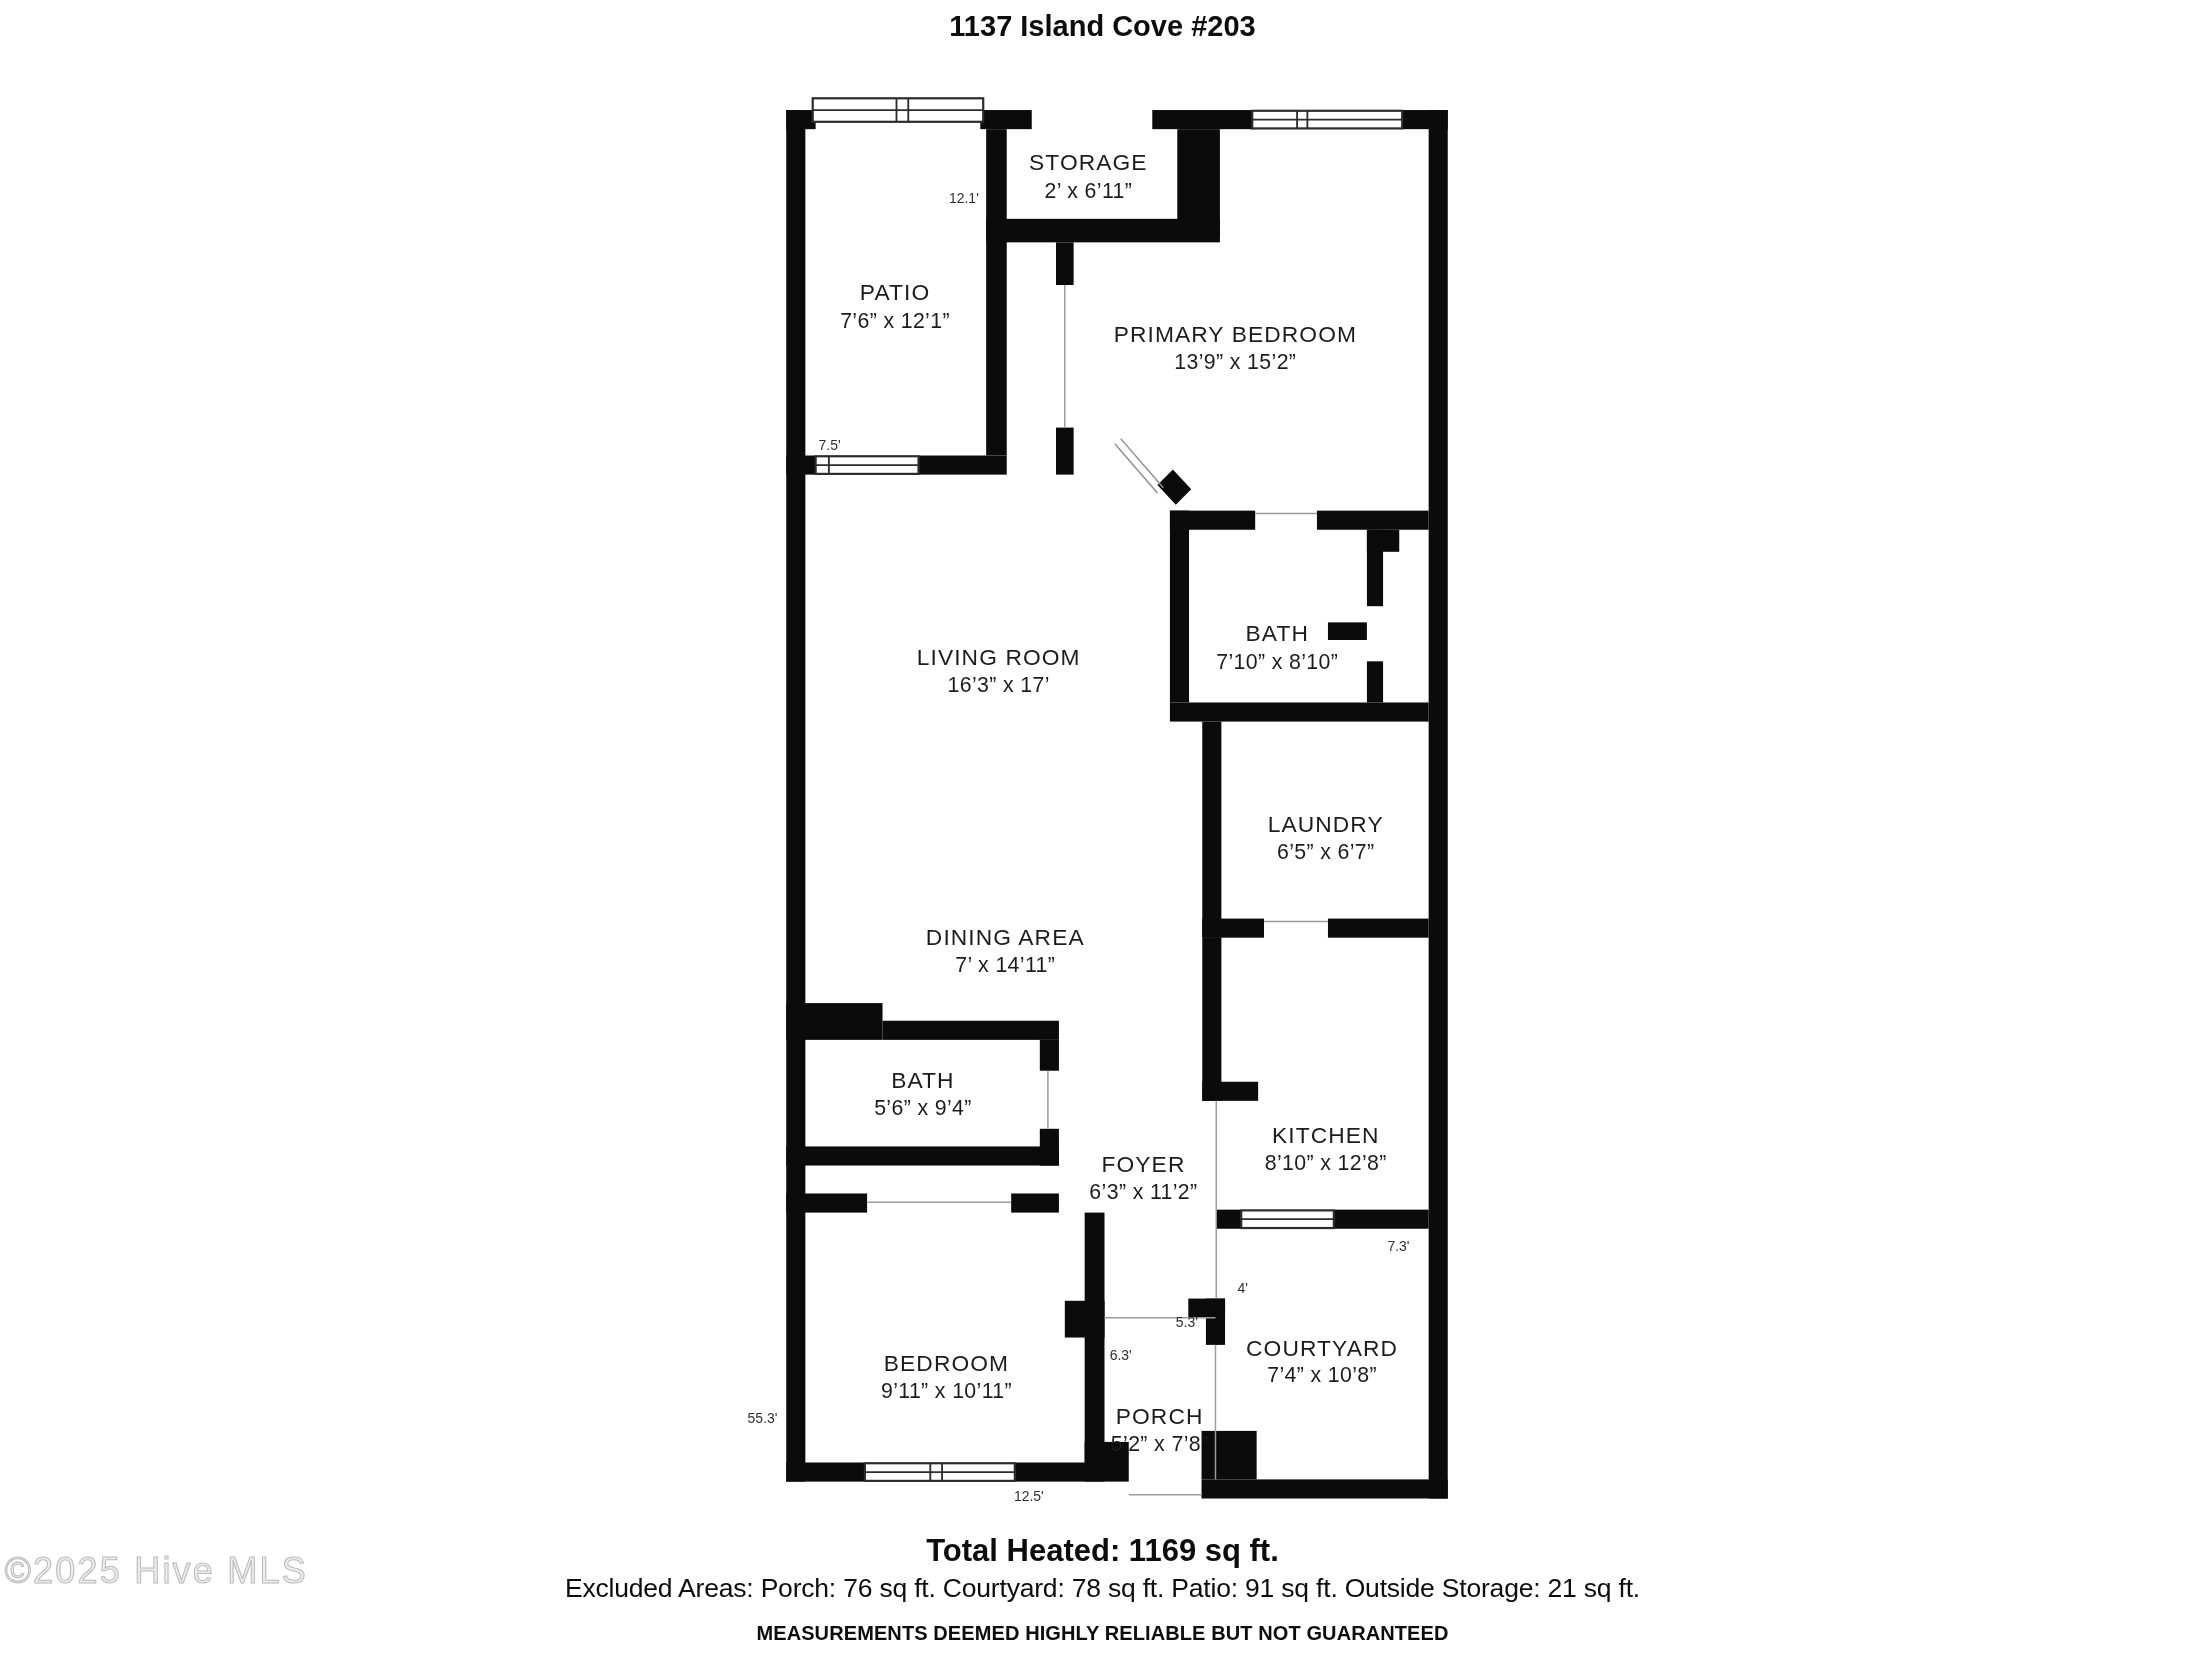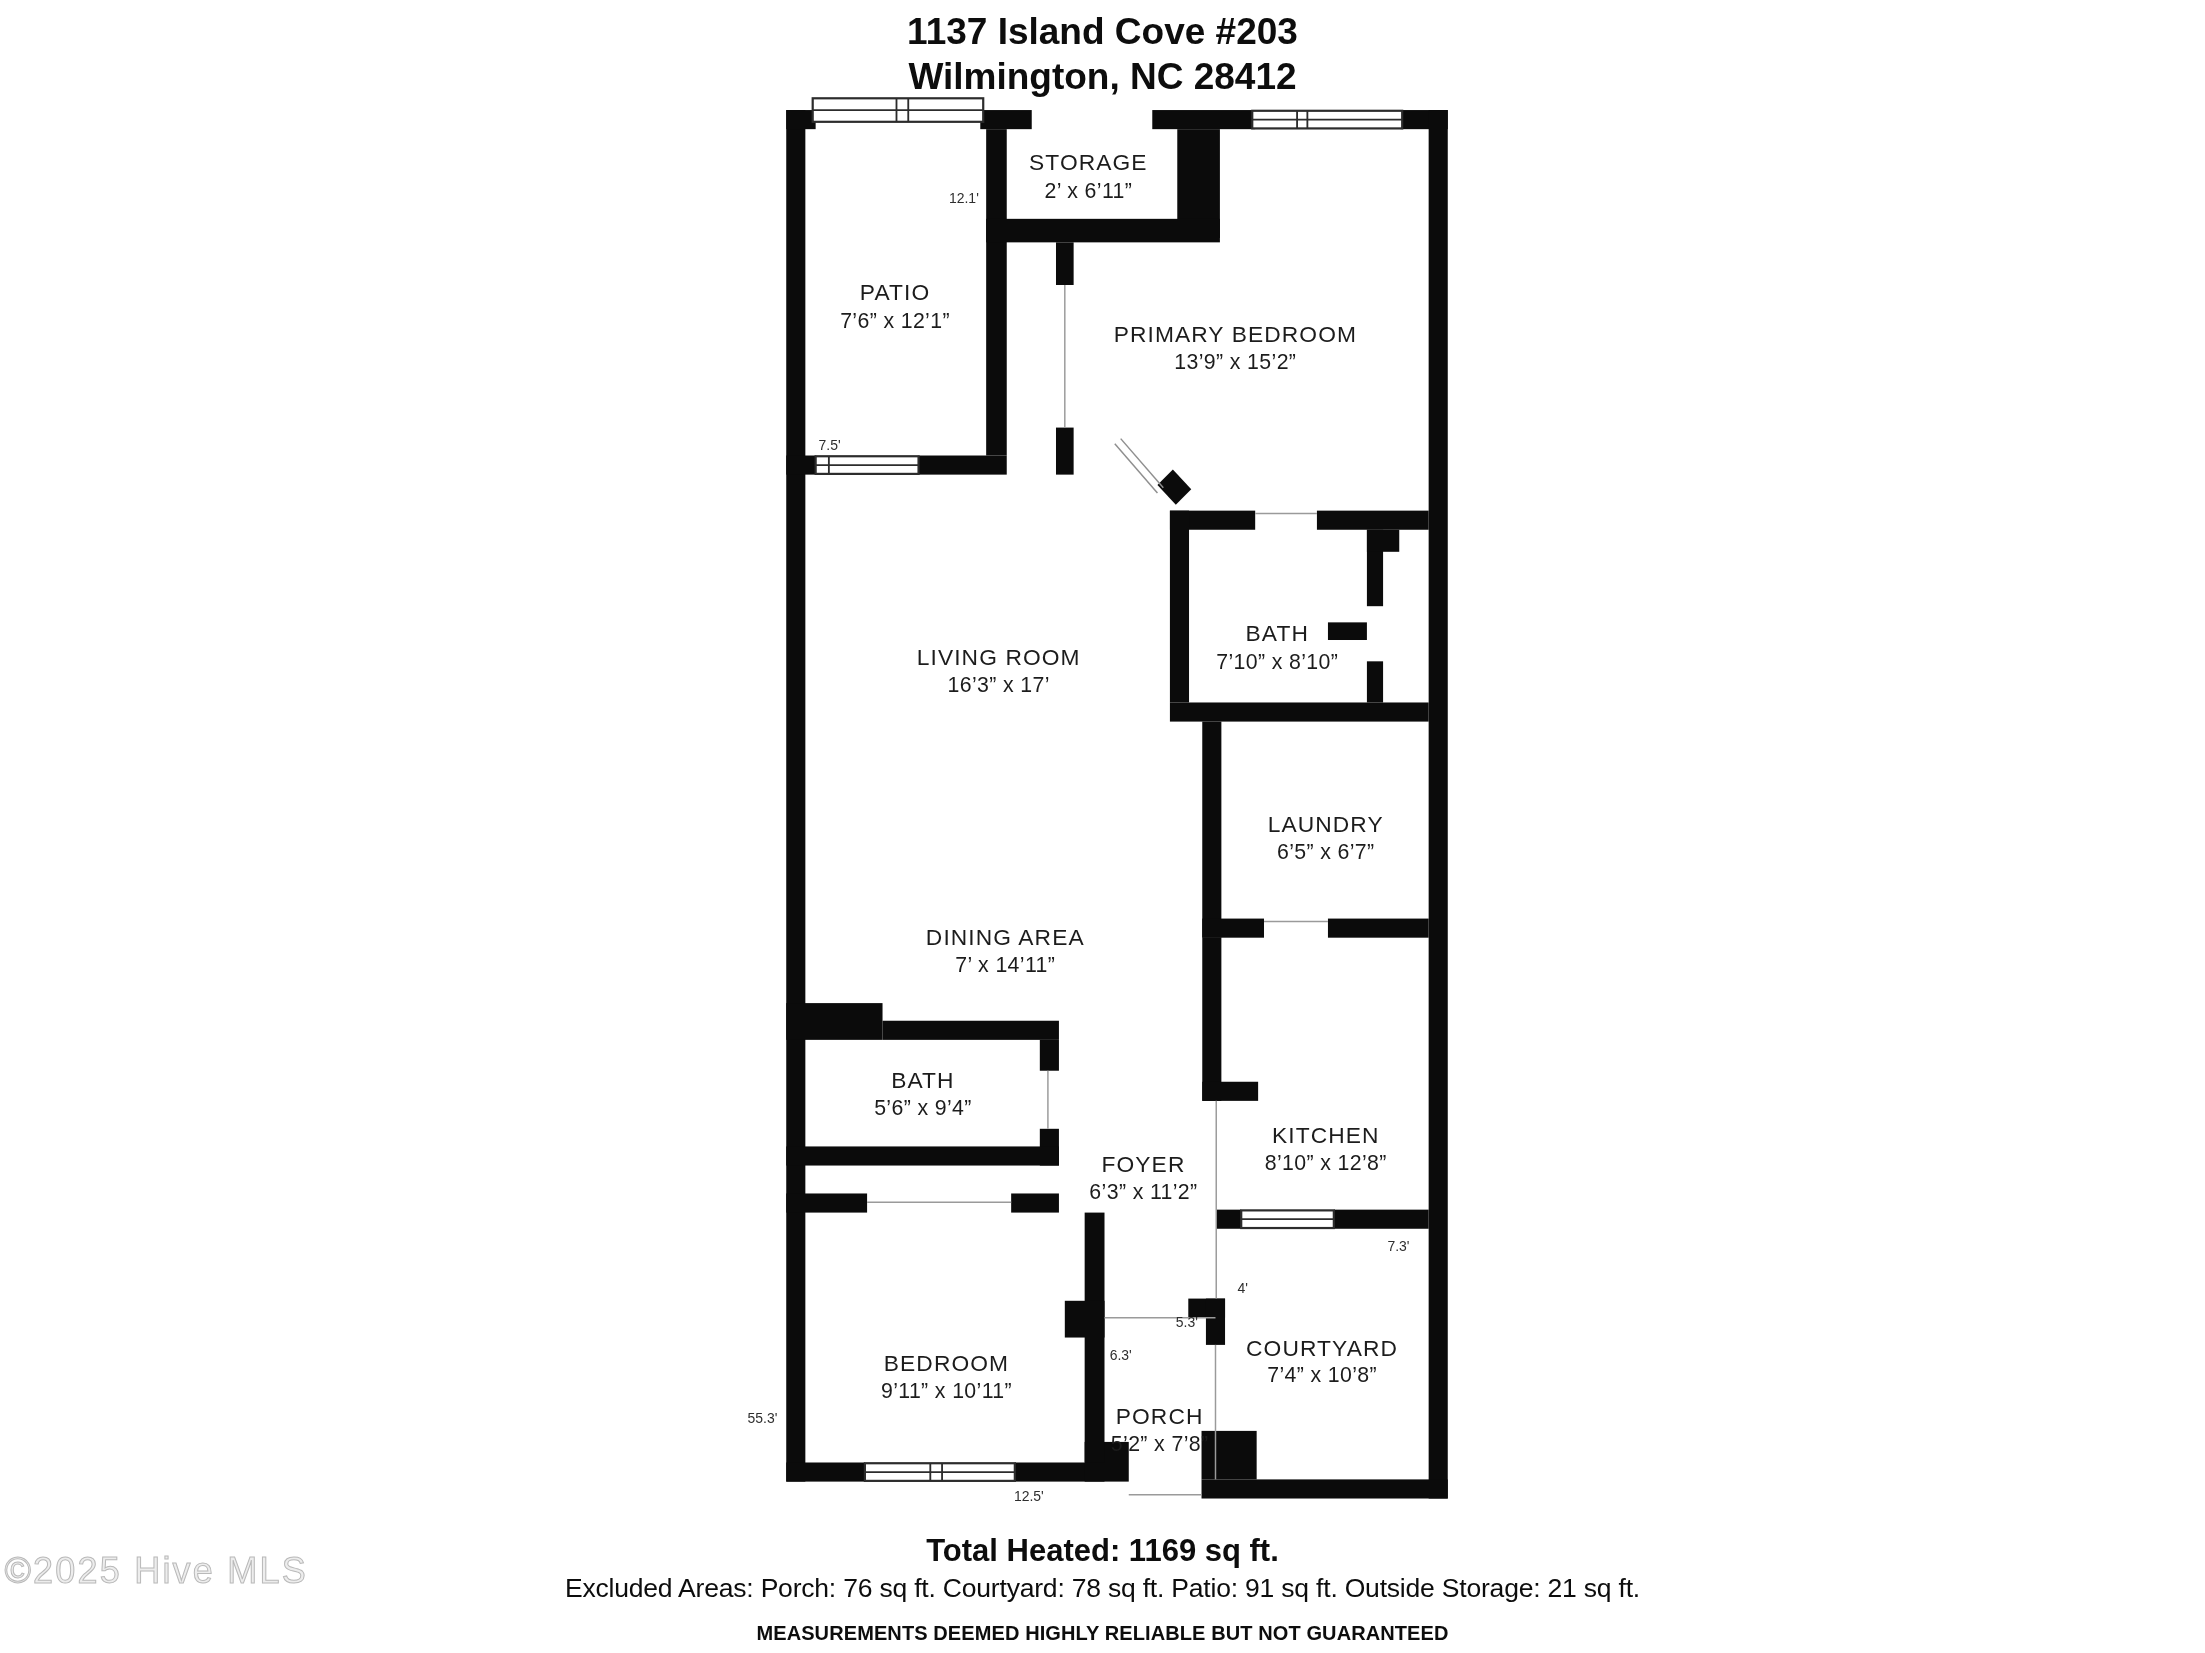--- a/index.html
+++ b/index.html
@@ -1,19 +1,19 @@
 <!DOCTYPE html>
 <html style="font-size:11.8px"><head>
 <meta charset="utf-8">
 <style>
   html,body{margin:0;padding:0;background:#ffffff;}
   .page{position:relative;width:2205px;height:1654px;background:#ffffff;overflow:hidden;
         font-family:"Liberation Sans",sans-serif;color:#111;}
   .title{position:absolute;left:0;right:0;top:8.8px;text-align:center;
-         font-size:37px;font-weight:bold;line-height:1.22;letter-spacing:0px;color:#0d0d0d;}
+         font-size:29px;font-weight:bold;line-height:1.22;letter-spacing:0px;color:#0d0d0d;}
   .plan{position:absolute;left:720px;top:88px;width:794px;height:1448px;}
   svg{display:block;}
   .wall{fill:#0b0b0b;stroke:none;}
   .thin{stroke:#9a9a9a;stroke-width:2;fill:none;}
   .win-box{fill:#ffffff;stroke:#2c2c2c;stroke-width:3;}
   .win-line{stroke:#2c2c2c;stroke-width:2.5;fill:none;}
   .leaf{stroke:#8f8f8f;stroke-width:2;fill:none;}
   .room-name{font-family:"Liberation Sans",sans-serif;font-size:31px;fill:#1c1c1c;
              text-anchor:middle;letter-spacing:1.5px;}
   .room-dim{font-family:"Liberation Sans",sans-serif;font-size:29px;fill:#1c1c1c;
@@ -26,21 +26,20 @@
   .watermark{position:absolute;left:4.4px;top:1550px;font-size:36px;letter-spacing:2.2px;
              color:rgba(130,130,130,0.14);-webkit-text-stroke:1px #b9b9b9;white-space:nowrap;}
 </style>
 </head>
 <body>
 
 <div class="page">
 
   <div class="title">
     <div>1137 Island Cove #203</div>
-    <div>Wilmington, NC 28412</div>
   </div>
 
   <div class="plan">
   <svg width="794" height="1448" viewBox="-90 -30 1080 1970" xmlns="http://www.w3.org/2000/svg">
 
     <g>
 
       <rect class="wall" x="0" y="0" width="26" height="1866"></rect>
 
       <rect class="wall" x="0" y="0" width="40" height="26"></rect>

